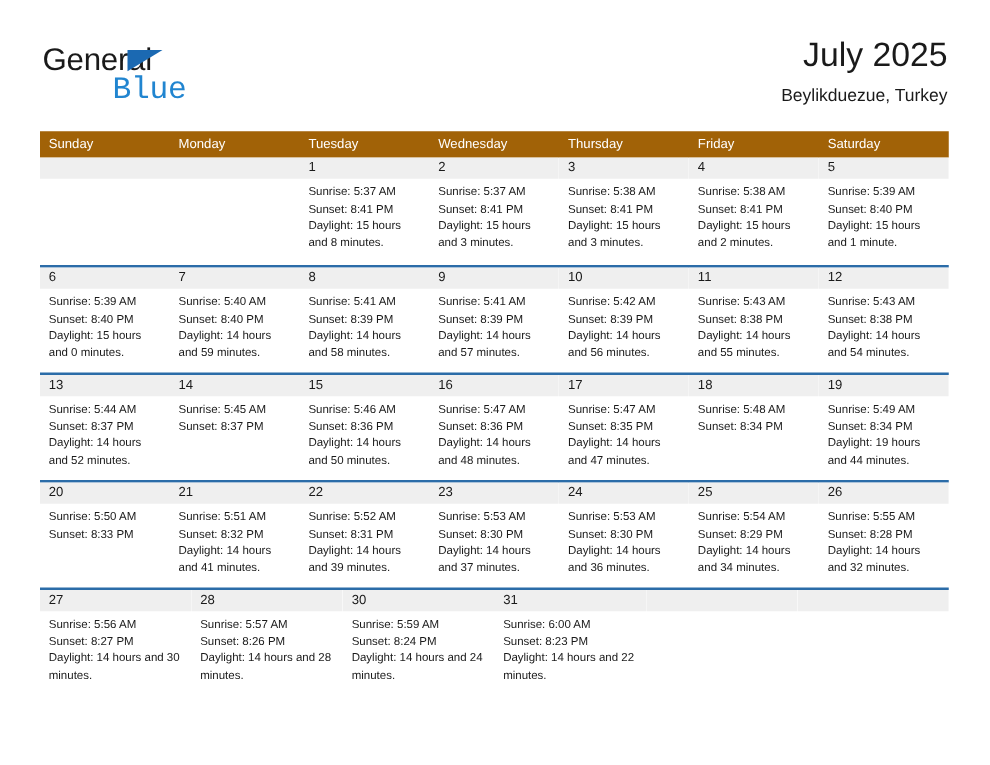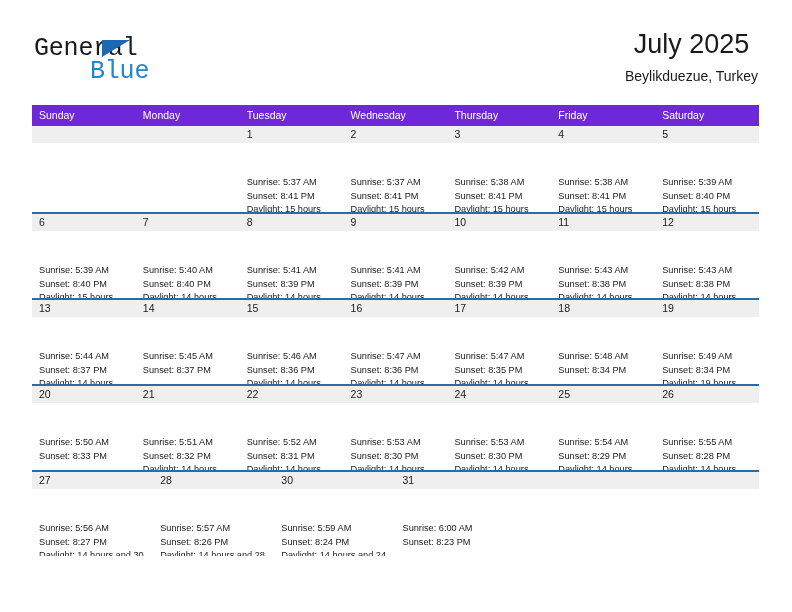--- a/index.html
+++ b/index.html
@@ -36,21 +36,21 @@
     width: 220px;
     height: 58px;
   }
   .logo-general {
     position: absolute;
     left: 0;
     top: 0;
     font-size: 25px;
     letter-spacing: -0.2px;
     color: #1a1a1a;
-    font-family: Liberation Mono, monospace;
+    font-family: Liberation Sans, sans-serif;
     line-height: 1;
   }
   .logo-tri {
     position: absolute;
     left: 68px;
     top: 4px;
     width: 0;
     height: 0;
     border-left: 28px solid #1b69b2;
     border-bottom: 17px solid transparent;
@@ -70,40 +70,39 @@
     position: absolute;
     right: 0;
     top: 0;
     text-align: right;
   }
   .cal-title {
     font-size: 27px;
     color: #1a1a1a;
     line-height: 1.2;
     white-space: nowrap;
-    text-align: center;
   }
   .cal-subtitle {
     margin-top: 8px;
     font-size: 14px;
     color: #1a1a1a;
     line-height: 1.2;
     white-space: nowrap;
   }
 
   
   .calendar {
     position: absolute;
     left: 32px;
     top: 105px;
     width: 727px;
   }
   .weekdays {
     display: flex;
-    background: #6d28d9;
+    background: #a16207;
     height: 21px;
   }
   .weekday {
     flex: 1 1 0;
     color: #ffffff;
     font-size: 10.5px;
     line-height: 21px;
     padding-left: 7px;
     box-sizing: border-box;
     white-space: nowrap;
@@ -134,21 +133,20 @@
     box-sizing: border-box;
   }
   .day.empty .day-num {
     background: #efefef;
   }
   .day-info {
     padding: 4px 7px 0 7px;
     font-size: 9.2px;
     line-height: 13.6px;
     color: #1a1a1a;
-    margin-top: 29px;
   }
   .day-info div {
     white-space: nowrap;
   }
   .day-info .daylight {
     white-space: normal;
   }
 </style>
 </head>
 <body>
@@ -423,20 +421,21 @@
               <div>Sunrise: 5:59 AM</div>
               <div>Sunset: 8:24 PM</div>
               <div class="daylight">Daylight: 14 hours and 24 minutes.</div>
             </div>
           </div>
           <div class="day">
             <div class="day-num">31</div>
             <div class="day-info">
               <div>Sunrise: 6:00 AM</div>
               <div>Sunset: 8:23 PM</div>
+              <div class="daylight">Daylight: 14 hours and 22 minutes.</div>
             </div>
           </div>
           <div class="day empty">
             <div class="day-num"></div>
           </div>
           <div class="day empty">
             <div class="day-num"></div>
           </div>
         </div>
       </div>

